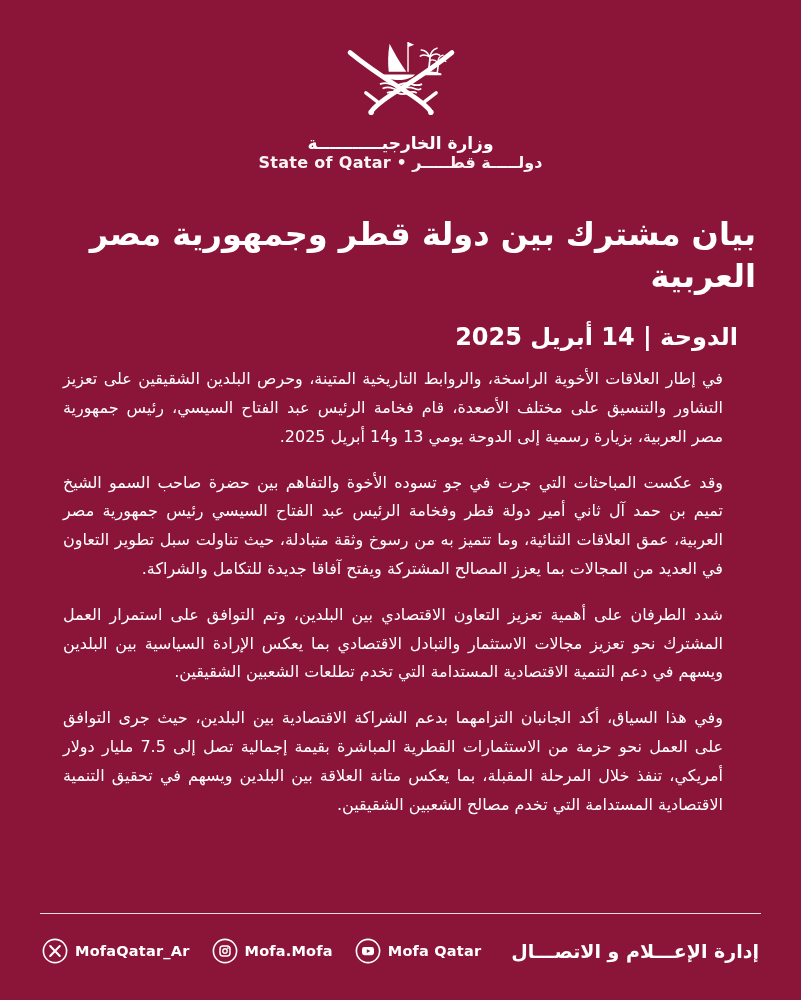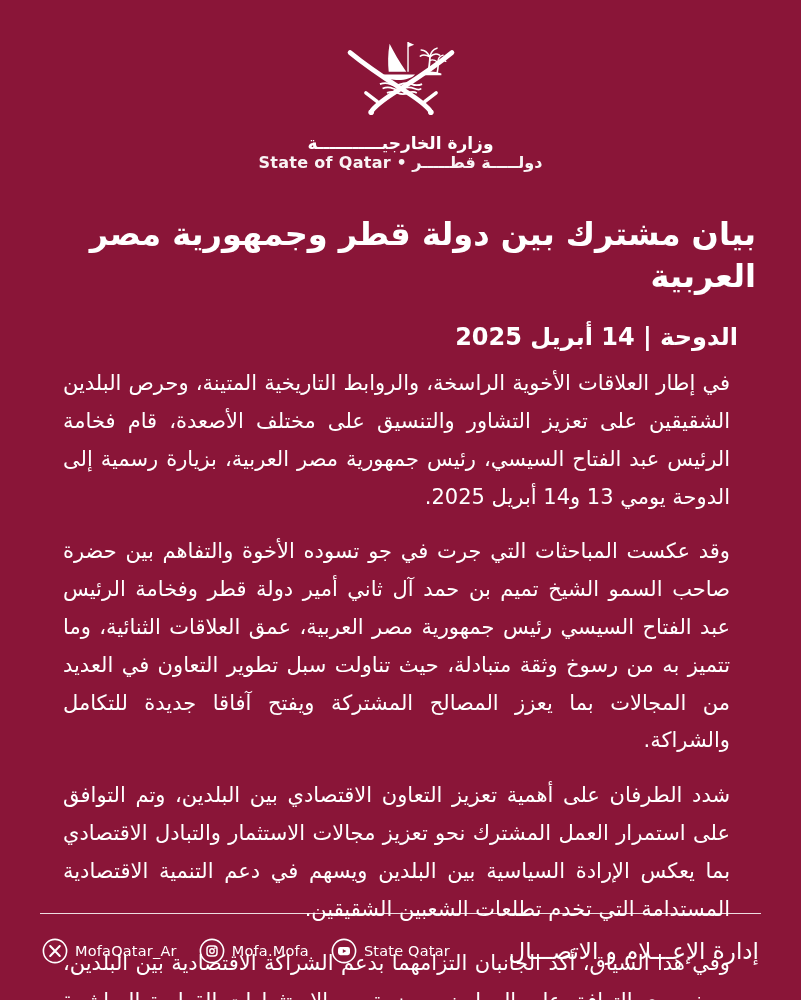--- a/index.html
+++ b/index.html
@@ -27,41 +27,41 @@
     font-weight: bold; text-align: right;
     direction: rtl;
   }
   .dateline {
     margin: 26px 63px 0;
     font-size: 24px; font-weight: bold;
     direction: rtl; text-align: right;
   }
   .body-text { margin: 14px 63px 0; direction: rtl; }
   .body-text p {
-    margin: 0 8px 17px 0;
-    font-size: 21px; line-height: 1.8;
+    margin: 0 15px 17px 0;
+    font-size: 16px; line-height: 1.8;
     font-weight: 500;
     text-align: justify; text-align-last: right;
   }
 
   
   .footer { position: absolute; left: 0; right: 0; bottom: 0; }
   .footer-divider {
     margin: 0 40px;
     border: none; border-top: 1px solid rgba(255,255,255,0.85);
     height: 0;
   }
   .footer-row {
     display: flex; justify-content: space-between; align-items: center;
     padding: 24px 42px 36px 42px;
   }
   .social-links { display: flex; align-items: center; gap: 22px; }
   .social-link { display: flex; align-items: center; gap: 7px; cursor: pointer; }
-  .social-link .label { font-size: 14.5px; font-weight: 400; letter-spacing: 0.2px; }
-  .dept { font-size: 23px; font-weight: 400; direction: rtl; }
+  .social-link .label { font-size: 14.5px; font-weight: 700; letter-spacing: 0.2px; }
+  .dept { font-size: 19px; font-weight: 700; direction: rtl; }
   .icon svg { display: block; }
 </style>
 </head>
 <body>
 
 <div class="page">
 
   <div class="header">
     <span class="emblem icon">
       <svg width="124" height="86" viewBox="0 0 140 98" fill="none" xmlns="http://www.w3.org/2000/svg">
@@ -133,21 +133,21 @@
         </div>
 
         <div class="social-link">
           <span class="icon">
             <svg width="26" height="26" viewBox="0 0 26 26">
               <circle cx="13" cy="13" r="11.6" stroke="#fff" stroke-width="1.6" fill="none"></circle>
               <rect x="7" y="9" width="12" height="8.2" rx="2.4" fill="#fff"></rect>
               <path d="M11.8 11.2 L 15.4 13.1 L 11.8 15 Z" fill="#8A1538"></path>
             </svg>
           </span>
-          <span class="label">State Qatar</span>
+          <span class="label">Mofa Qatar</span>
         </div>
 
 
       </div>
       <div class="dept">إدارة الإعـــلام و الاتصـــال</div>
     </div>
   </div>
 
 </div>
 

